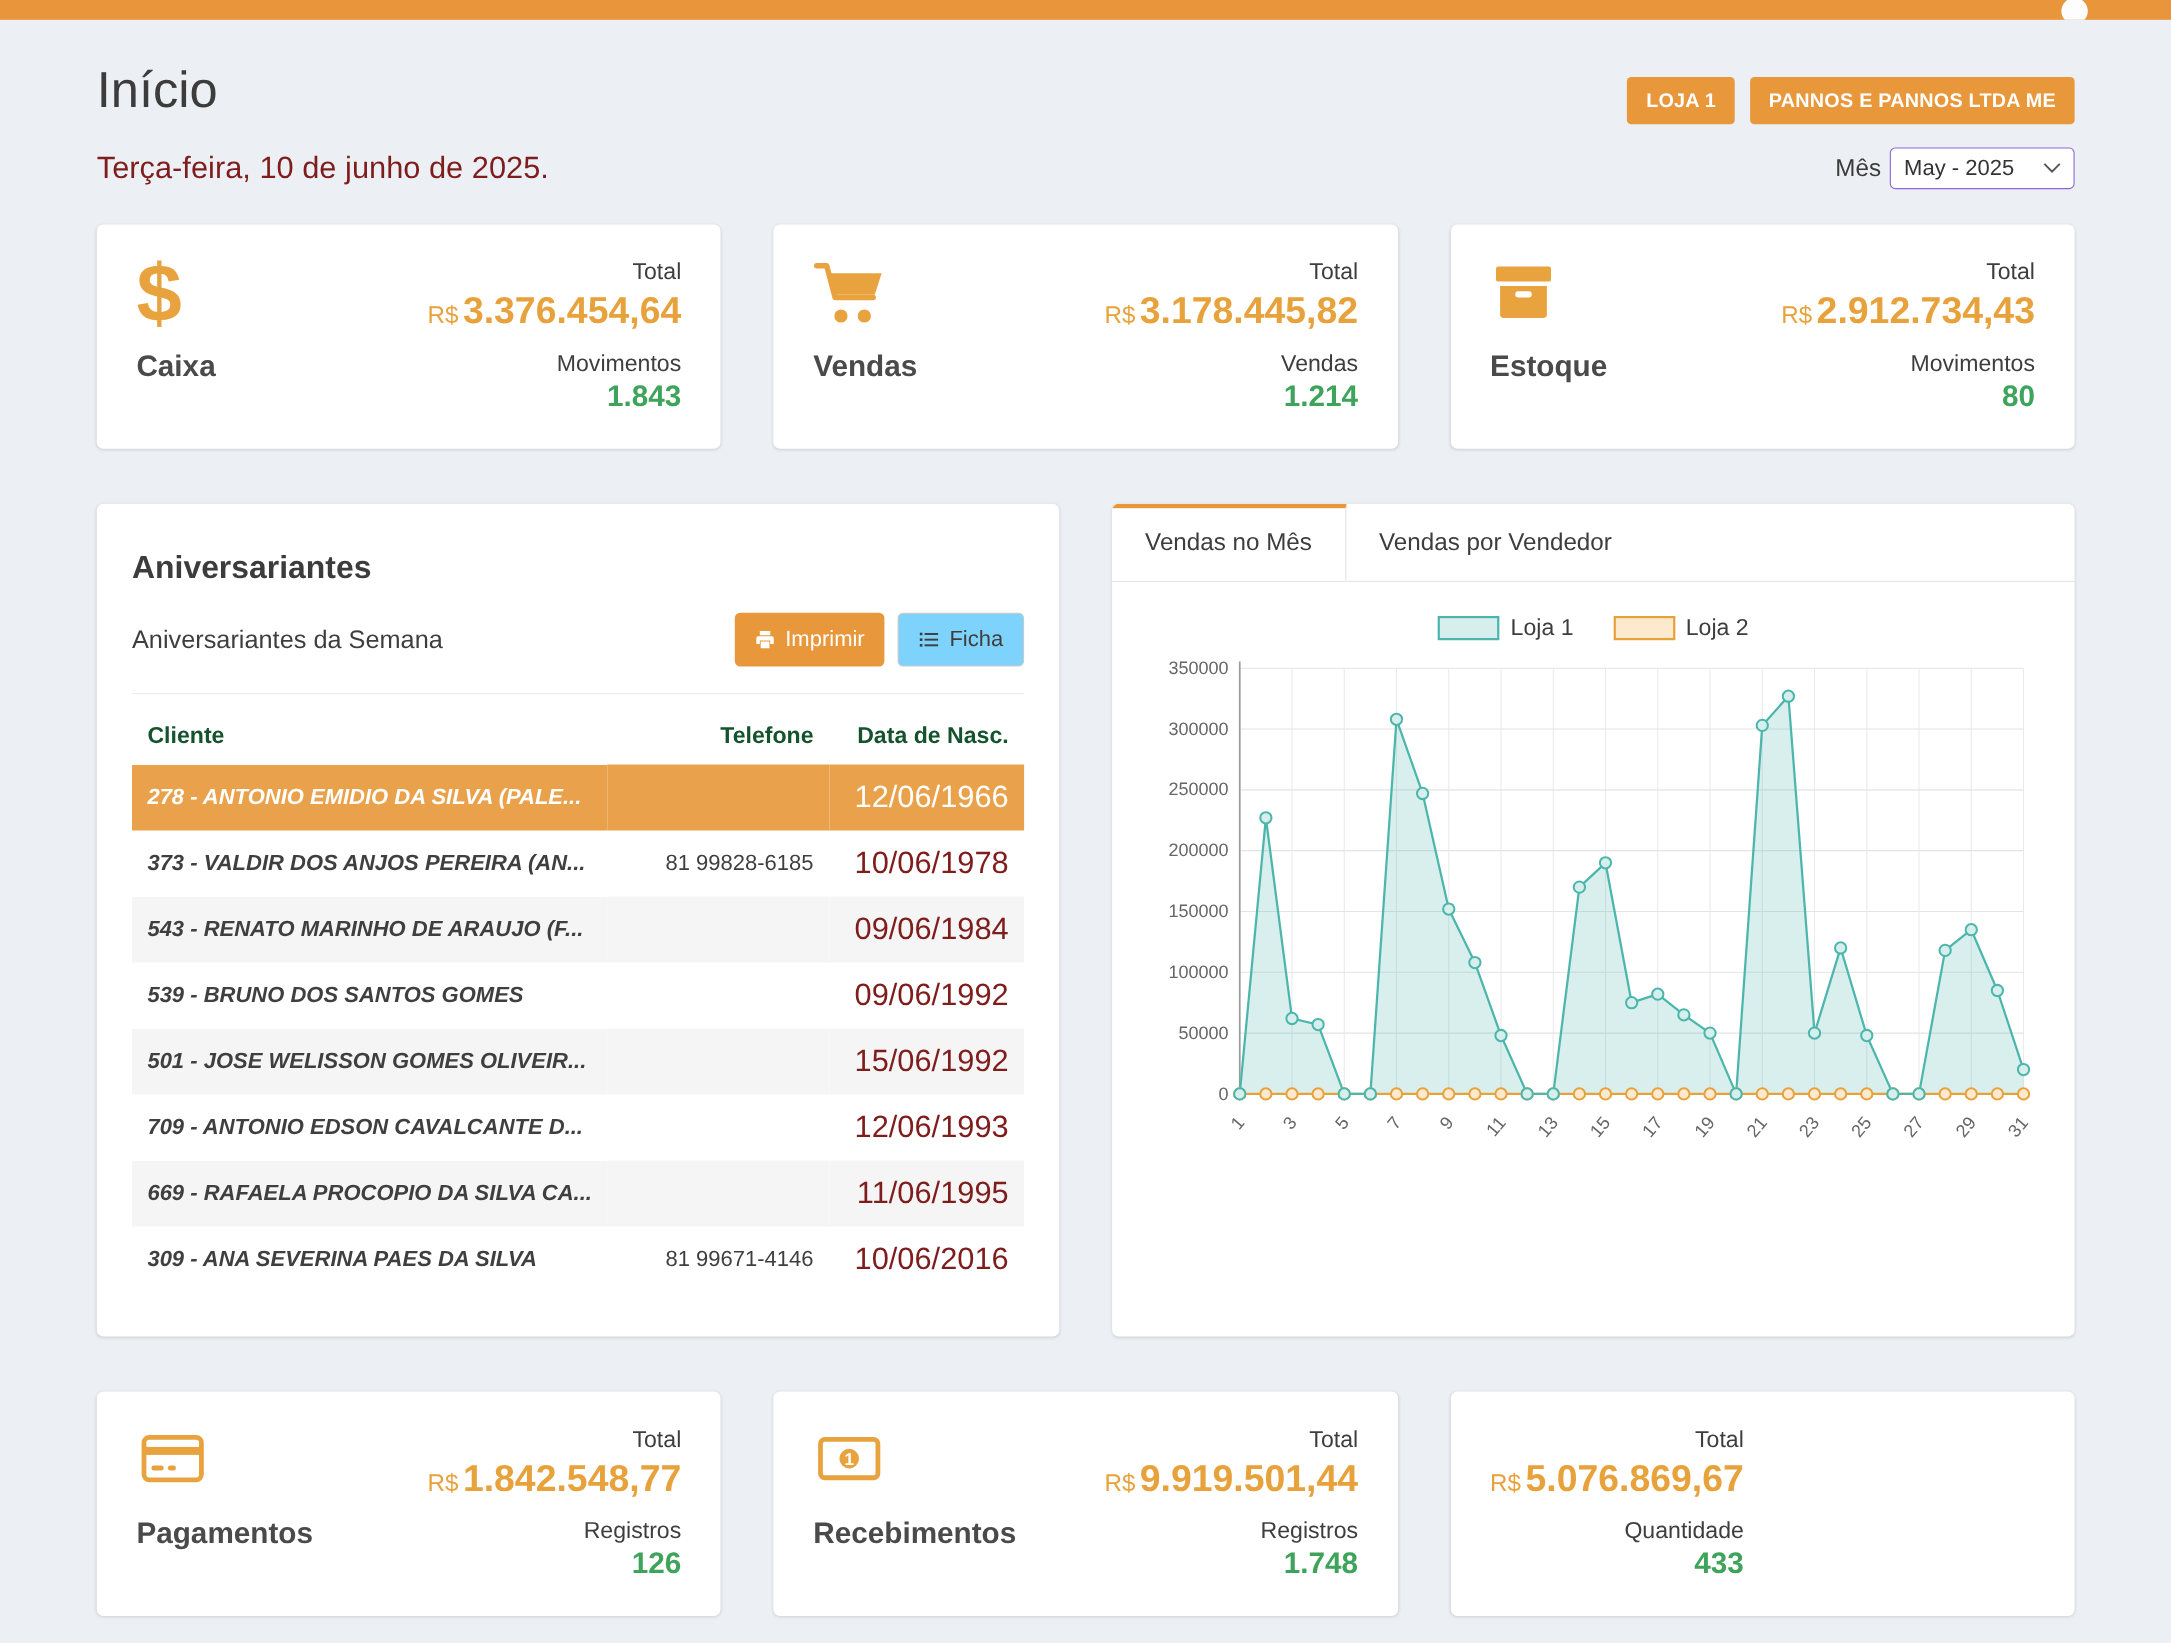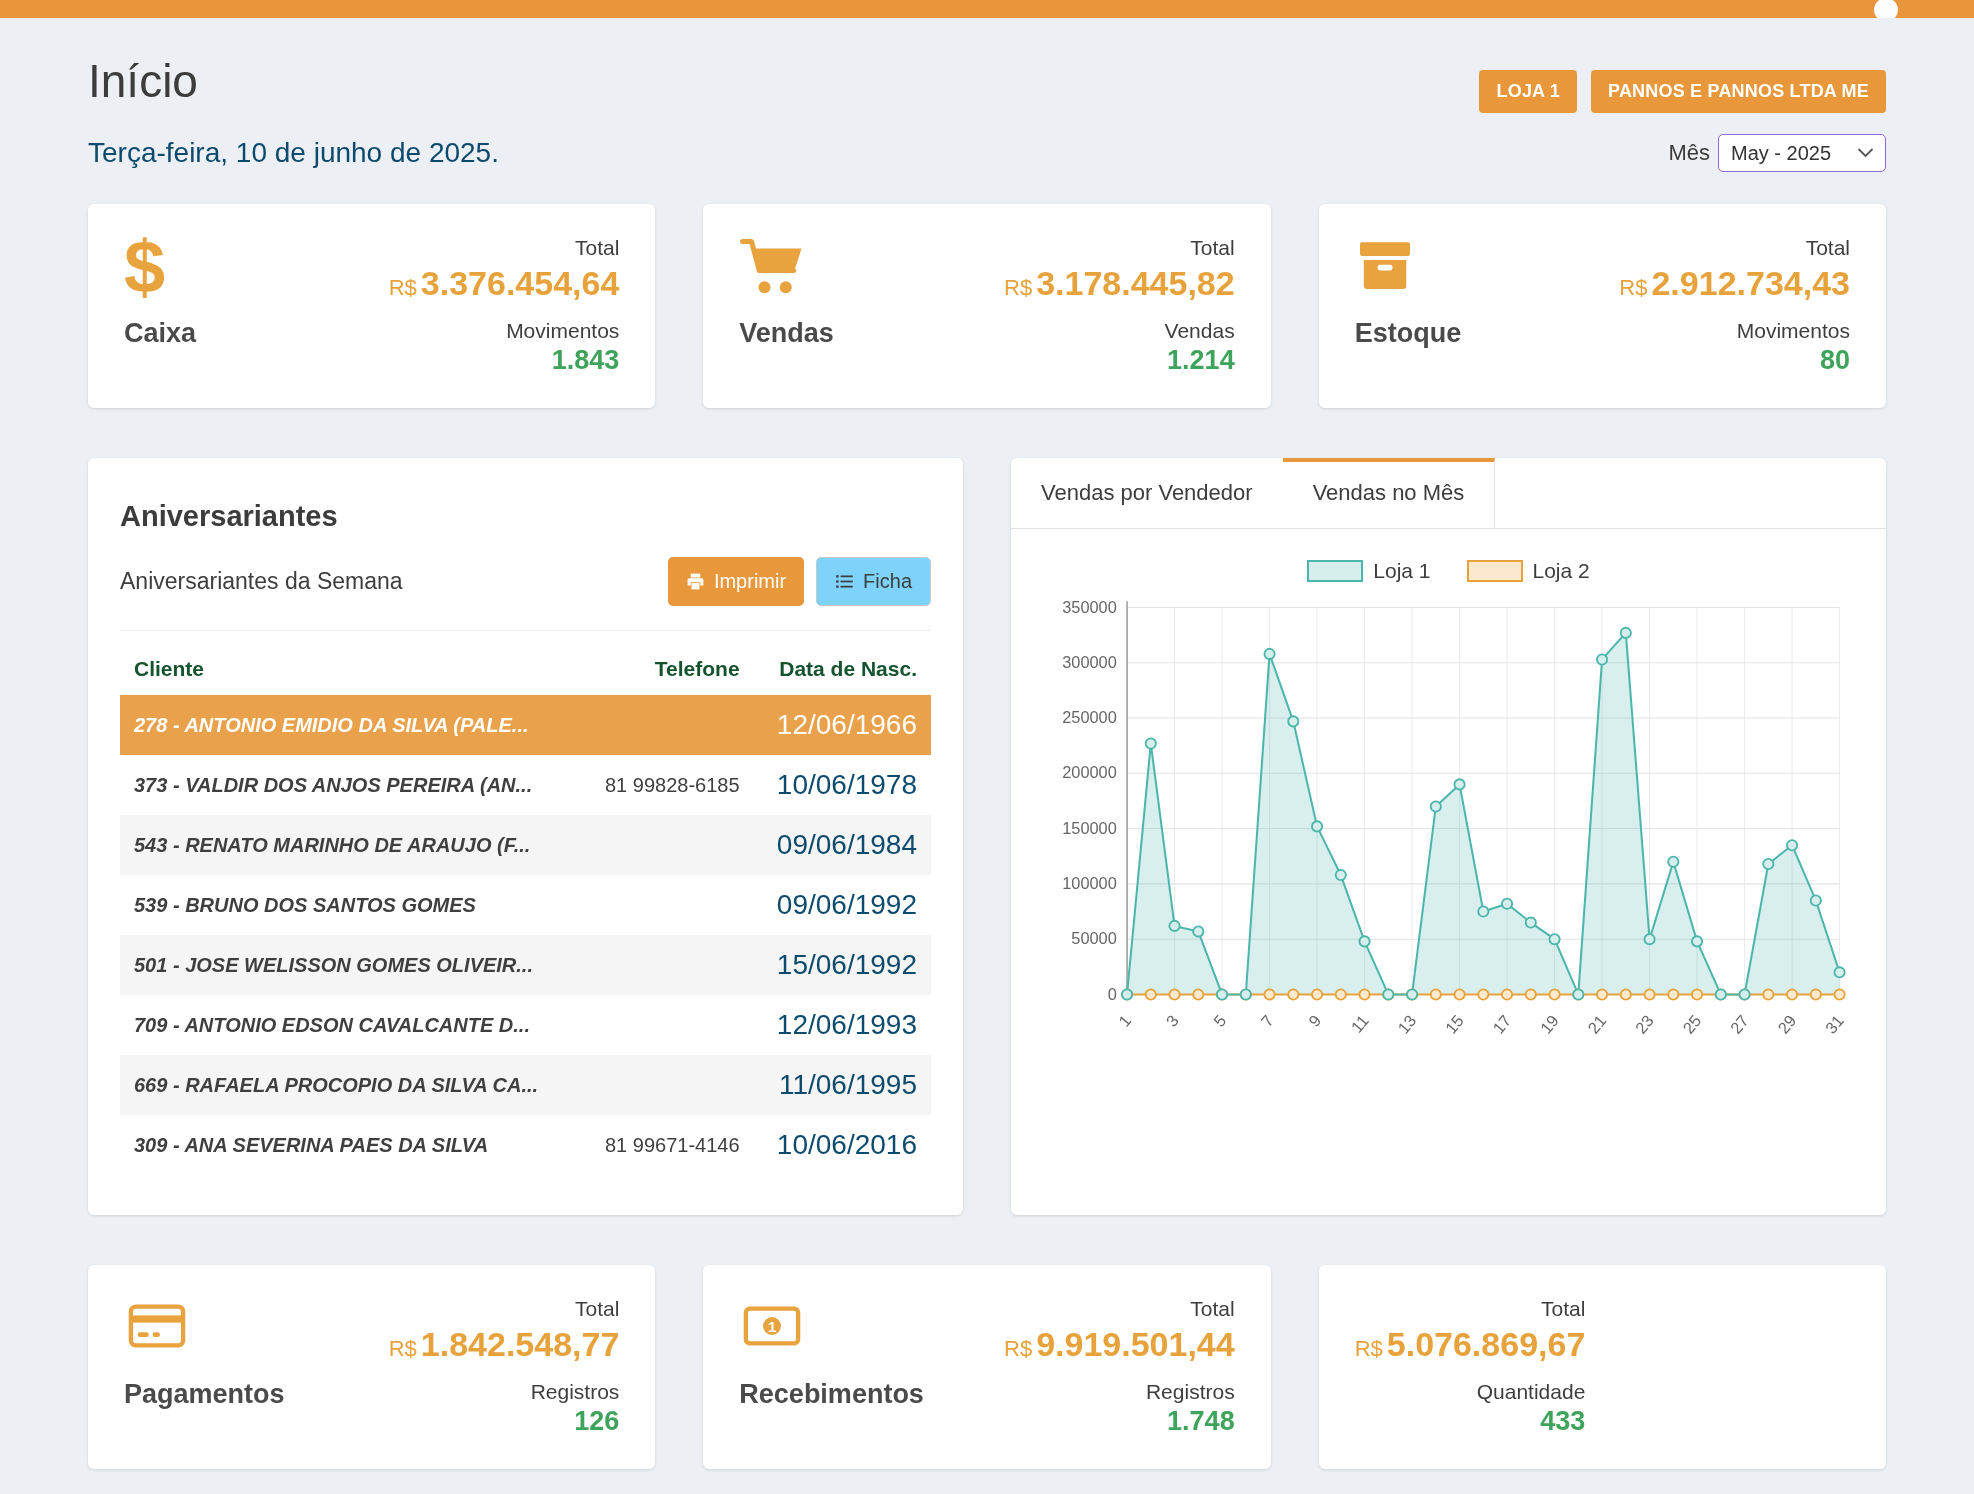--- a/index.html
+++ b/index.html
@@ -17,21 +17,21 @@
   .container { padding: 30px 88px 0; }
 
   .header-row { display: flex; justify-content: space-between; align-items: center; }
   h1 { font-size: 46px; font-weight: 400; color: #3c3c3c; margin: 6px 0 26px; }
   .header-buttons { display: flex; gap: 14px; }
   .hbtn { background: #E8973B; color: #fff; border: none; border-radius: 4px;
     font-weight: 700; font-size: 18px; padding: 11px 17px; font-family: inherit;
     cursor: pointer; letter-spacing: .2px; }
 
   .subheader-row { display: flex; justify-content: space-between; align-items: center; margin-bottom: 32px; }
-  .date { font-size: 28px; color: #0c4a6e; }
+  .date { font-size: 28px; color: #7f1d1d; }
   .month-picker { display: flex; align-items: center; gap: 8px; font-size: 22px; color: #3b3b3b; }
   .select-wrap { position: relative; }
   .select-wrap select { appearance: none; -webkit-appearance: none; -moz-appearance: none;
     border: 1.5px solid #9066d8; border-radius: 5px; background: #fff; font-family: inherit;
     font-size: 20px; color: #333; padding: 7px 46px 7px 12px; width: 168px; cursor: pointer; }
   .select-wrap .chevron { position: absolute; right: 12px; top: 50%; transform: translateY(-50%);
     pointer-events: none; display: flex; }
 
   .cards-row { display: grid; grid-template-columns: repeat(3,1fr); gap: 48px; margin-bottom: 50px; }
   .stat-card { background: #fff; border-radius: 6px; box-shadow: 0 1px 3px rgba(0,0,0,.12);
@@ -257,22 +257,22 @@
             <td class="client">309 - ANA SEVERINA PAES DA SILVA</td>
             <td class="phone">81 99671-4146</td>
             <td class="date">10/06/2016</td>
           </tr>
         </tbody>
       </table>
     </div>
 
     <div class="panel sales-panel">
       <div class="tabs">
+        <div class="tab active">Vendas no Mês</div>
         <div class="tab">Vendas por Vendedor</div>
-        <div class="tab active">Vendas no Mês</div>
       </div>
       <div class="chart-wrap">
         <div class="legend">
           <div class="legend-item">
             <span class="legend-swatch" style="border-color: rgb(77, 182, 172); background: rgb(214, 239, 236);"></span>
             <span>Loja 1</span>
           </div>
           <div class="legend-item">
             <span class="legend-swatch" style="border-color: rgb(232, 162, 60); background: rgb(253, 233, 206);"></span>
             <span>Loja 2</span>

